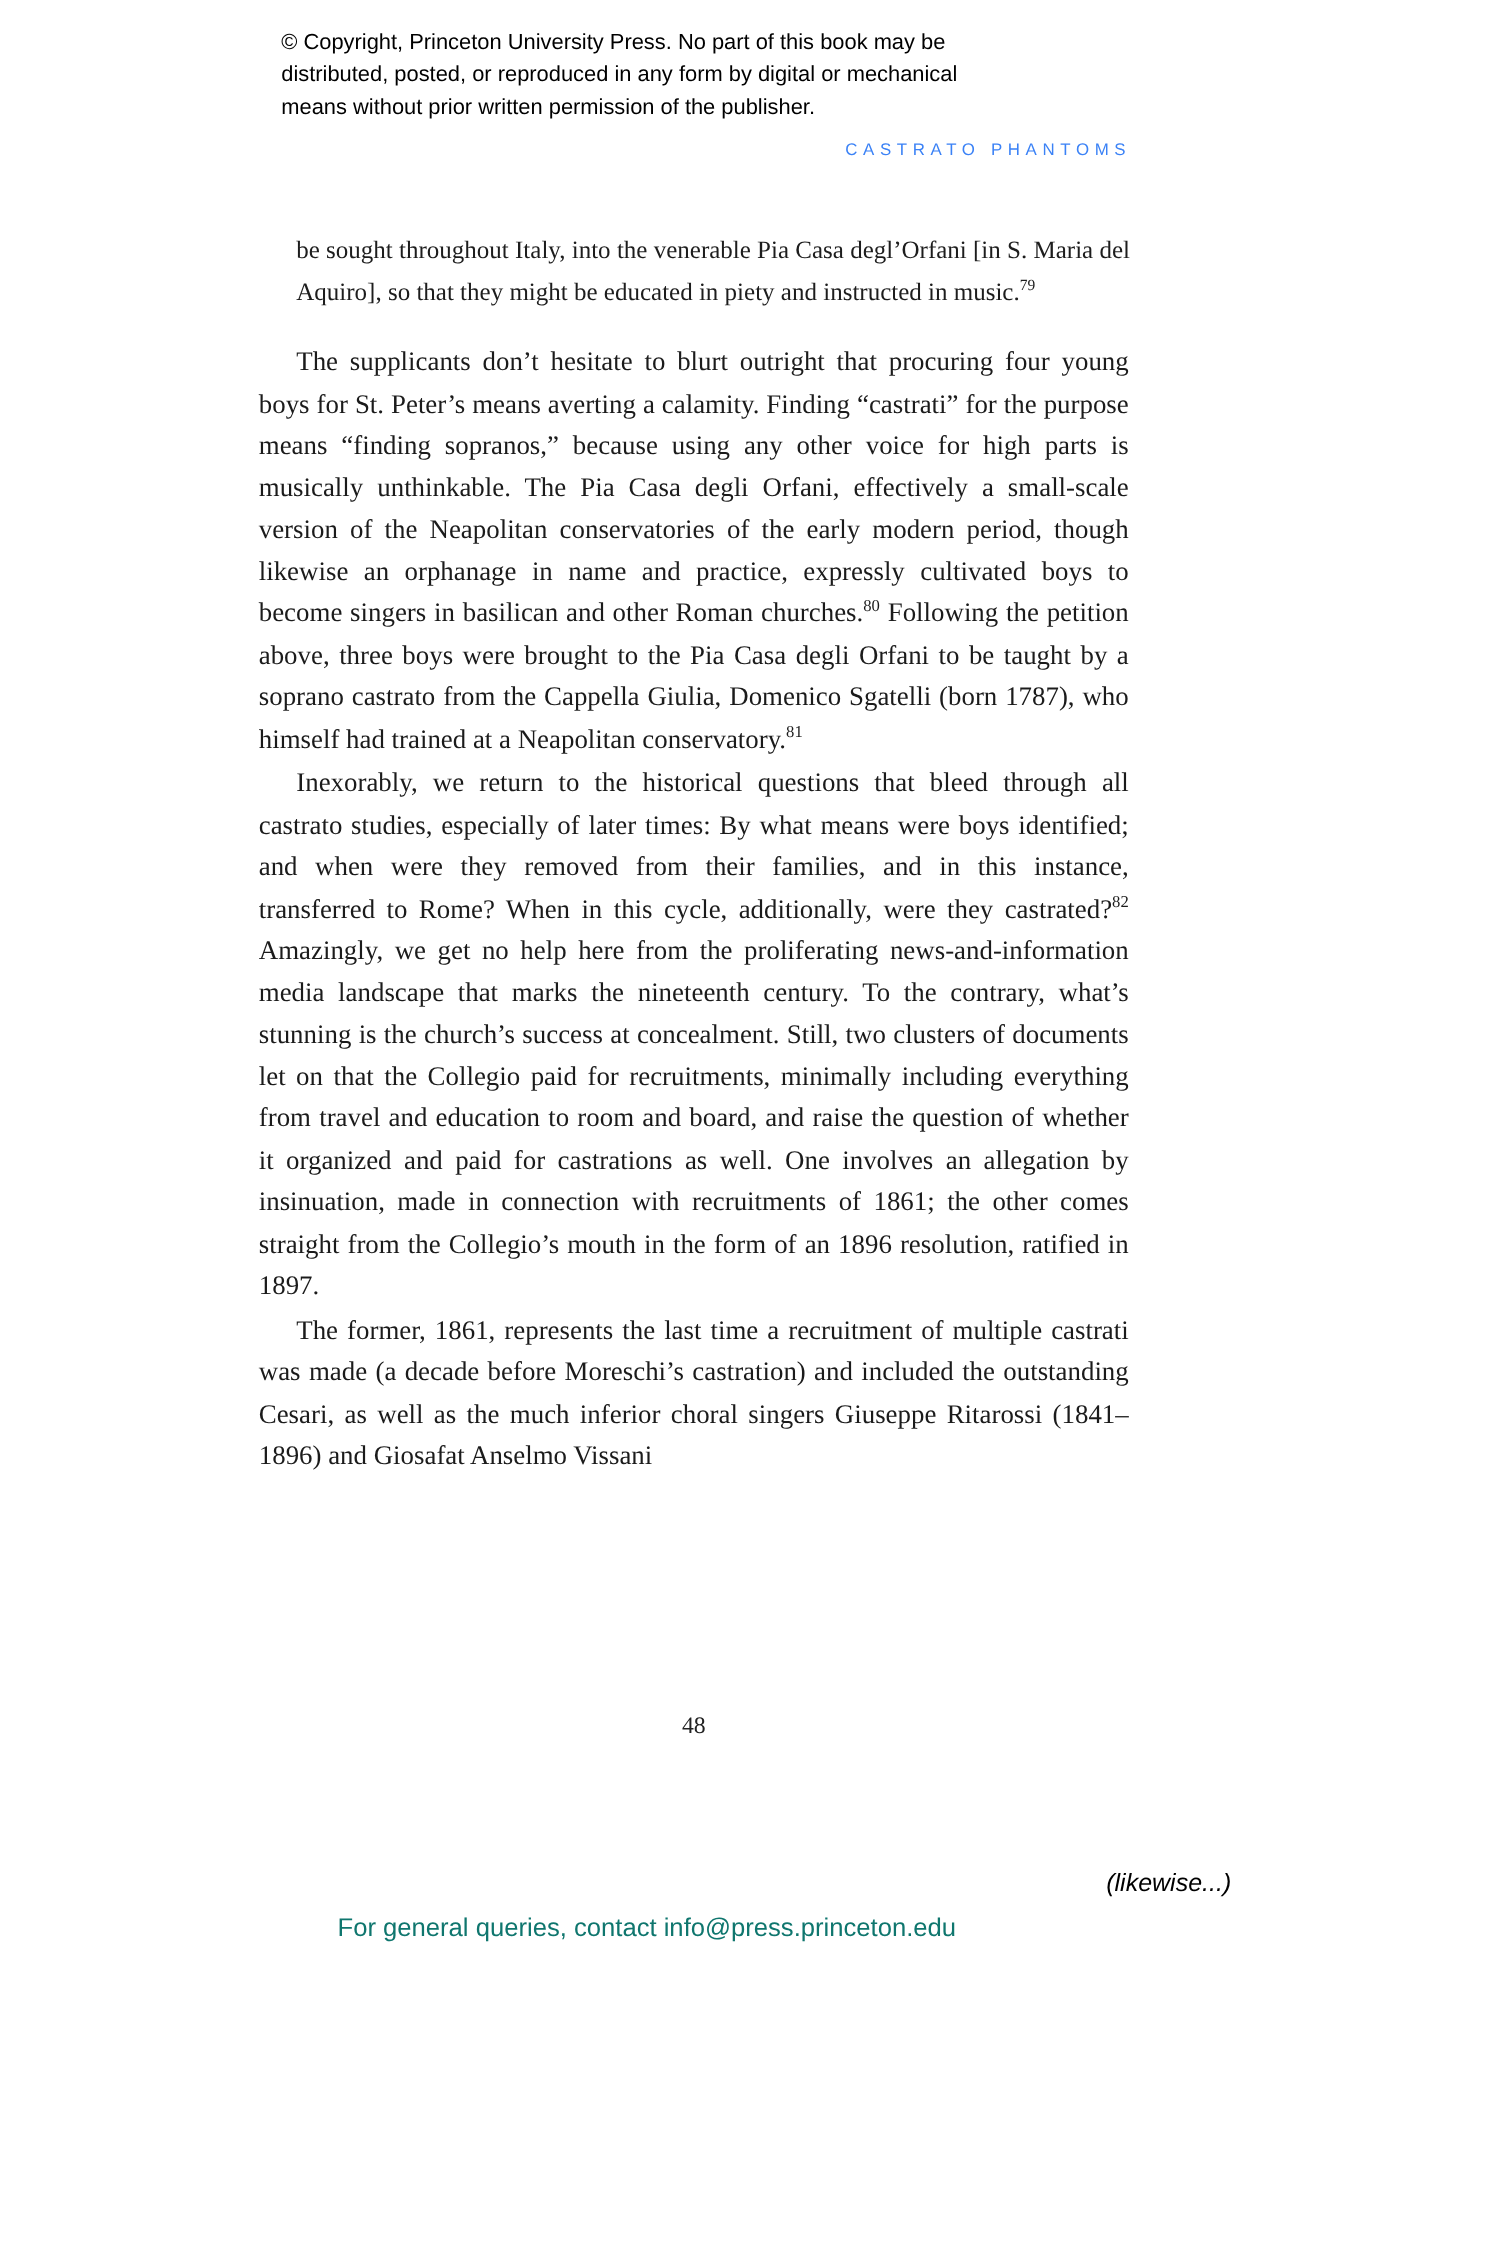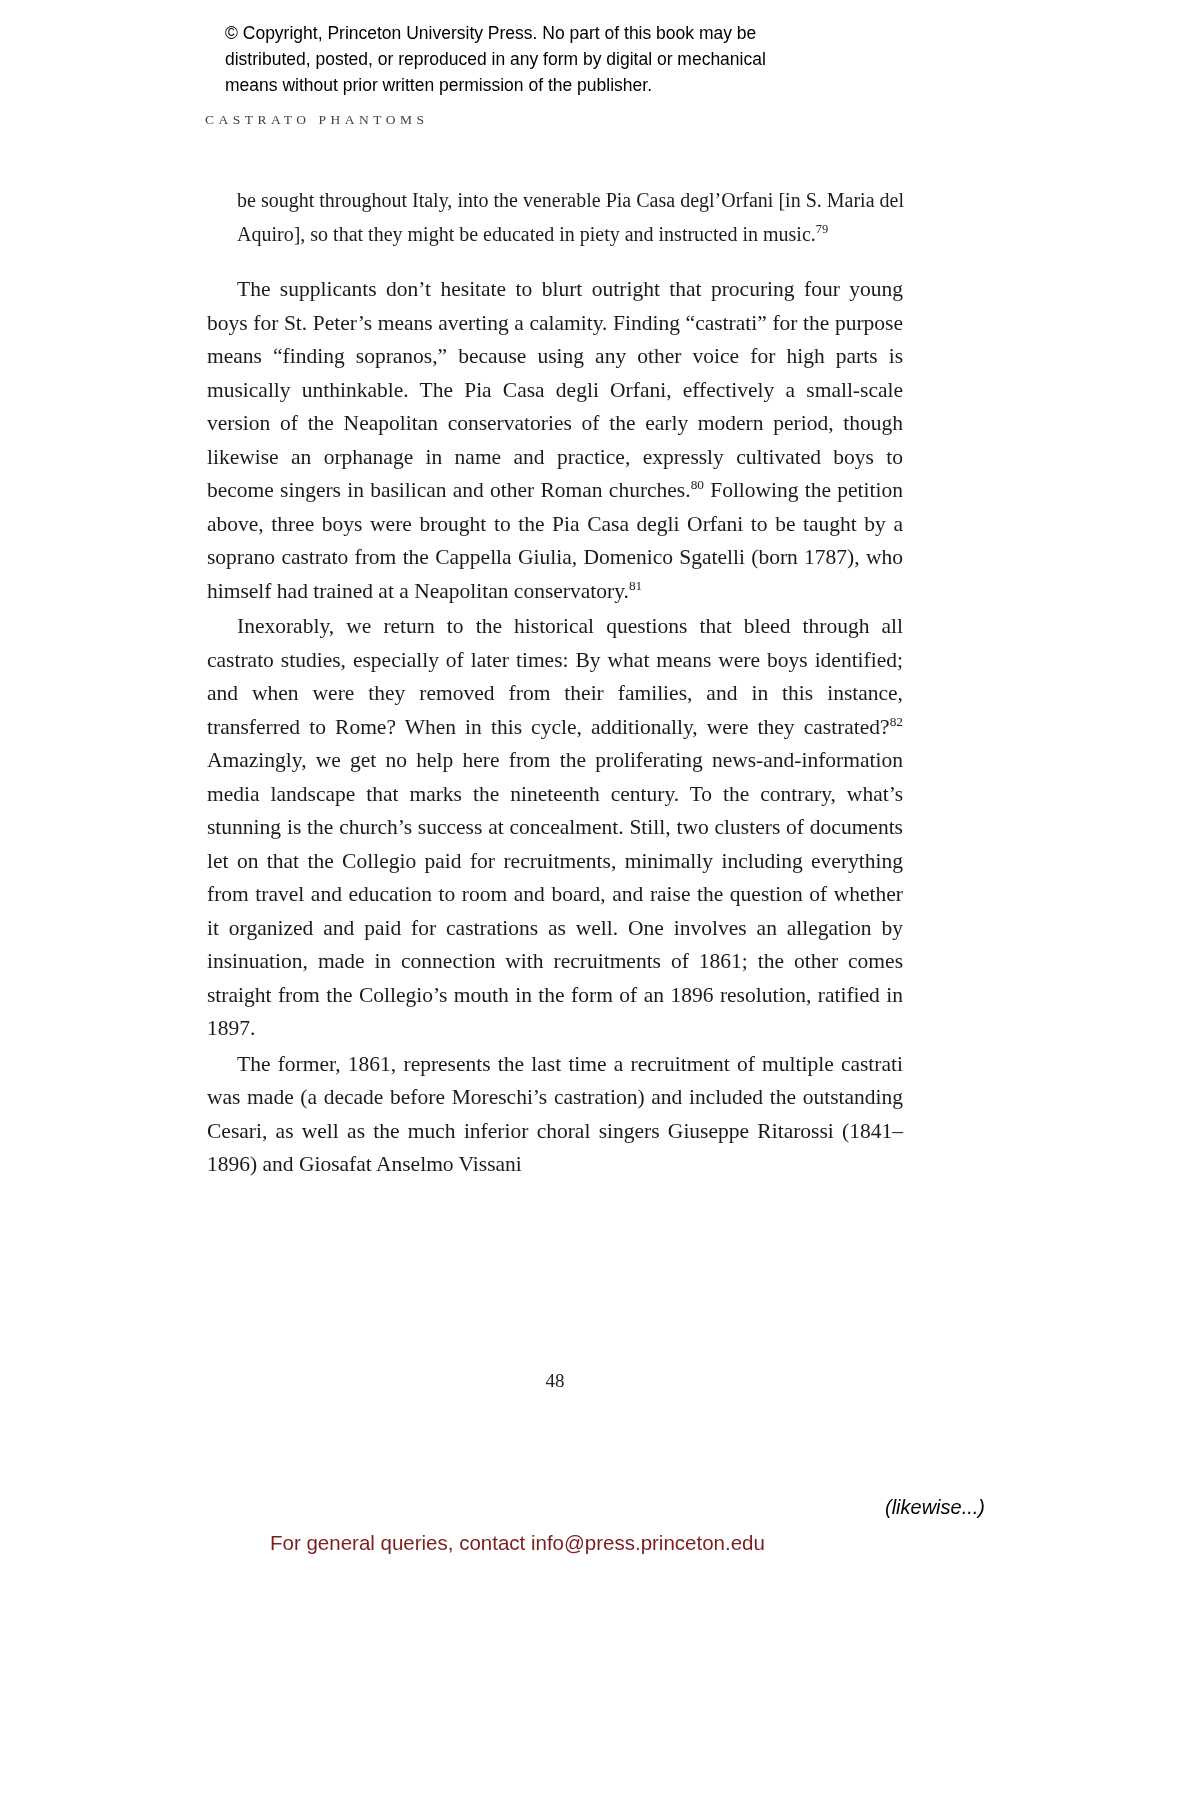--- a/index.html
+++ b/index.html
@@ -25,25 +25,25 @@
     font-size: 17.5px;
     line-height: 26px;
     color: #000000;
     white-space: pre-line;
   }
   .running-header {
     position: absolute;
     top: 112px;
     left: 205px;
     width: 700px;
-    text-align: left;
-    font-family: Liberation Serif, serif;
+    text-align: right;
+    font-family: Liberation Sans, sans-serif;
     font-size: 13.5px;
     letter-spacing: 4.5px;
-    color: #404040;
+    color: #3b82f6;
   }
   .content {
     position: absolute;
     top: 183px;
     left: 205px;
     width: 700px;
   }
   .blockquote {
     margin: 0 1px 22px 32px;
     font-size: 20px;
@@ -83,21 +83,21 @@
     font-style: italic;
     font-size: 20px;
     color: #000000;
   }
   .footer-contact {
     position: absolute;
     top: 1531px;
     left: 270px;
     font-family: "Liberation Sans", sans-serif;
     font-size: 20.5px;
-    color: #7f1d1d;
+    color: #0f766e;
   }
 </style>
 </head>
 <body>
 
 <div class="page">
 
   <div class="copyright">© Copyright, Princeton University Press. No part of this book may be
 distributed, posted, or reproduced in any form by digital or mechanical
 means without prior written permission of the publisher.</div>

